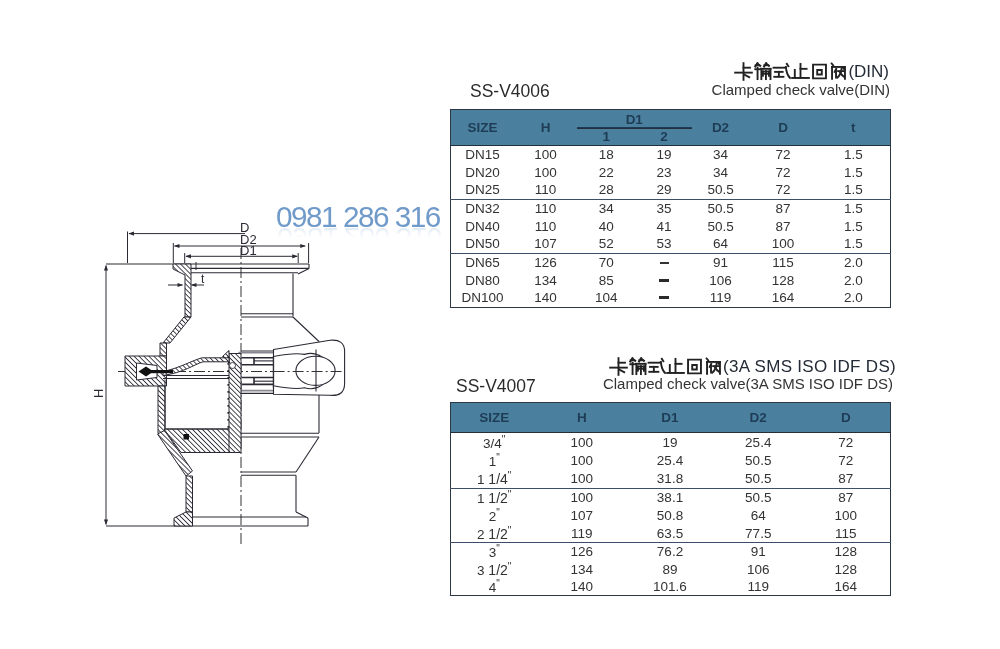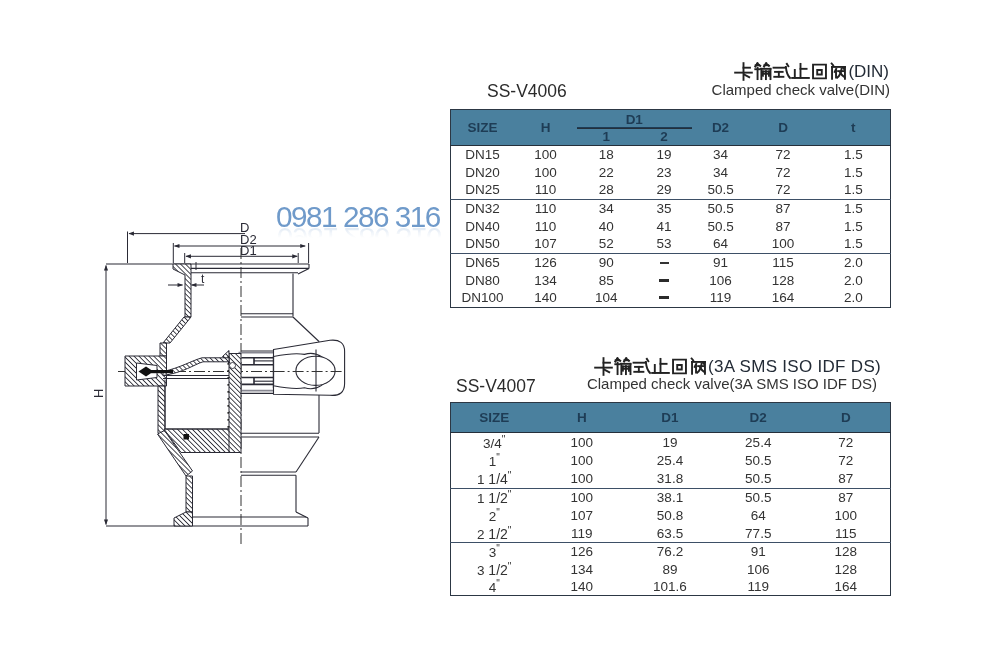--- a/index.html
+++ b/index.html
@@ -141,21 +141,21 @@
     </g>
 
     <line x1="228.2" y1="356" x2="228.2" y2="428" stroke="#222" stroke-width="1.5" stroke-dasharray="1.8,5.2" fill="none"></line>
   </svg>
 
   <div class="abs wm" style="left:276px;top:200px;transform:scaleX(.99);transform-origin:left top;">0981 286 316</div>
   <div class="abs wm" style="left:276px;top:221px;transform:scaleX(.99) scaleY(-1);transform-origin:center;opacity:.42;
        -webkit-mask-image:linear-gradient(to top,rgba(0,0,0,.8) 0%,transparent 50%);
        mask-image:linear-gradient(to top,rgba(0,0,0,.8) 0%,transparent 50%);">0981 286 316</div>
 
-  <div class="abs" style="left:487px;top:81px;font-size:17.5px;color:#2b2b2b;">SS-V4006</div>
+  <div class="abs" style="left:470px;top:81px;font-size:17.5px;color:#2b2b2b;">SS-V4006</div>
   <div class="abs cnrow" style="right:111px;top:61.5px;height:20px;">
     <svg class="cn" viewBox="0 0 100 100" width="19" height="19">
         <path d="M50 6 V94" stroke="#222" stroke-width="10" fill="none" stroke-linecap="square"></path>
         <path d="M50 30 H84" stroke="#222" stroke-width="10" fill="none" stroke-linecap="square"></path>
         <path d="M6 56 H94" stroke="#222" stroke-width="10" fill="none" stroke-linecap="square"></path>
         <path d="M54 66 L80 80" stroke="#222" stroke-width="10" fill="none" stroke-linecap="square"></path>
       </svg>
       <svg class="cn" viewBox="0 0 100 100" width="19" height="19">
         <path d="M24 6 L12 24" stroke="#222" stroke-width="10" fill="none" stroke-linecap="square"></path>
         <path d="M22 8 L38 20" stroke="#222" stroke-width="10" fill="none" stroke-linecap="square"></path>
@@ -285,21 +285,21 @@
           <td>107</td>
           <td>52</td>
           <td>53</td>
           <td>64</td>
           <td>100</td>
           <td>1.5</td>
         </tr>
       <tr style="height:18px;">
           <td>DN65</td>
           <td>126</td>
-          <td>90</td>
+          <td>70</td>
           <td><span style="display:inline-block;width:9px;height:1.7px;background:#333;vertical-align:3px;"></span></td>
           <td>91</td>
           <td>115</td>
           <td>2.0</td>
         </tr>
       <tr style="height:18px;padding-left:24px;">
           <td>DN80</td>
           <td>134</td>
           <td>85</td>
           <td><span style="display:inline-block;width:10px;height:3px;background:#2b2b2b;vertical-align:3px;"></span></td>
@@ -313,21 +313,21 @@
           <td>104</td>
           <td><span style="display:inline-block;width:10px;height:3px;background:#2b2b2b;vertical-align:3px;"></span></td>
           <td>119</td>
           <td>164</td>
           <td>2.0</td>
         </tr>
     </tbody>
   </table>
 
   <div class="abs" style="left:456px;top:376px;font-size:17.5px;color:#2b2b2b;">SS-V4007</div>
-  <div class="abs cnrow" style="right:119px;top:356.5px;height:20px;">
+  <div class="abs cnrow" style="right:104px;top:356.5px;height:20px;">
     <svg class="cn" viewBox="0 0 100 100" width="19" height="19">
         <path d="M50 6 V94" stroke="#222" stroke-width="10" fill="none" stroke-linecap="square"></path>
         <path d="M50 30 H84" stroke="#222" stroke-width="10" fill="none" stroke-linecap="square"></path>
         <path d="M6 56 H94" stroke="#222" stroke-width="10" fill="none" stroke-linecap="square"></path>
         <path d="M54 66 L80 80" stroke="#222" stroke-width="10" fill="none" stroke-linecap="square"></path>
       </svg>
       <svg class="cn" viewBox="0 0 100 100" width="19" height="19">
         <path d="M24 6 L12 24" stroke="#222" stroke-width="10" fill="none" stroke-linecap="square"></path>
         <path d="M22 8 L38 20" stroke="#222" stroke-width="10" fill="none" stroke-linecap="square"></path>
         <path d="M14 17 H32" stroke="#222" stroke-width="10" fill="none" stroke-linecap="square"></path>
@@ -370,21 +370,21 @@
         <path d="M84 26 V88" stroke="#222" stroke-width="10" fill="none" stroke-linecap="square"></path>
         <path d="M38 36 L30 52" stroke="#222" stroke-width="10" fill="none" stroke-linecap="square"></path>
         <path d="M37 42 V82" stroke="#222" stroke-width="10" fill="none" stroke-linecap="square"></path>
         <path d="M48 48 H78" stroke="#222" stroke-width="10" fill="none" stroke-linecap="square"></path>
         <path d="M66 36 C64 58 56 72 44 82" stroke="#222" stroke-width="10" fill="none" stroke-linecap="square"></path>
         <path d="M58 54 C64 66 72 74 82 80" stroke="#222" stroke-width="10" fill="none" stroke-linecap="square"></path>
         <path d="M72 28 L80 38" stroke="#222" stroke-width="10" fill="none" stroke-linecap="square"></path>
       </svg>
       <span style="font-size:17px;color:#232b36;letter-spacing:.3px;">(3A SMS ISO IDF DS)</span>
   </div>
-  <div class="abs" style="right:123px;top:375px;font-size:15px;color:#333;">Clamped check valve(3A SMS ISO IDF DS)</div>
+  <div class="abs" style="right:107px;top:375px;font-size:15px;color:#333;">Clamped check valve(3A SMS ISO IDF DS)</div>
 
   <table class="tbl" style="left:449.5px;top:402px;width:440px;">
     <colgroup>
       <col style="width:88px">
         <col style="width:87.5px">
         <col style="width:89px">
         <col style="width:87.5px">
         <col style="width:88px">
     </colgroup>
     <thead>

